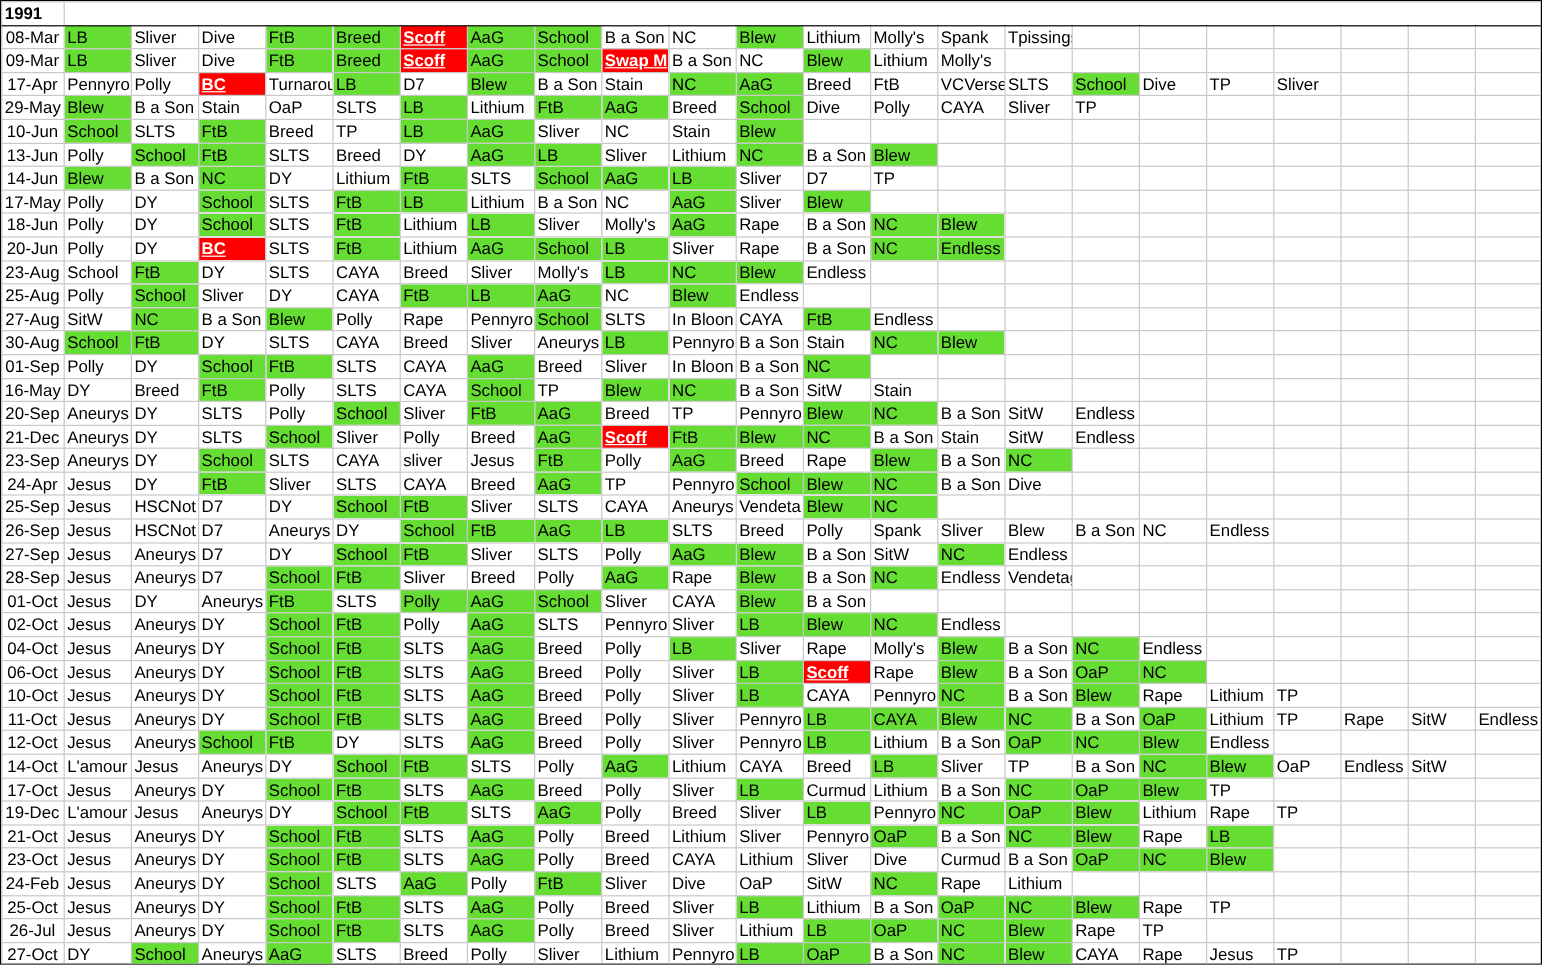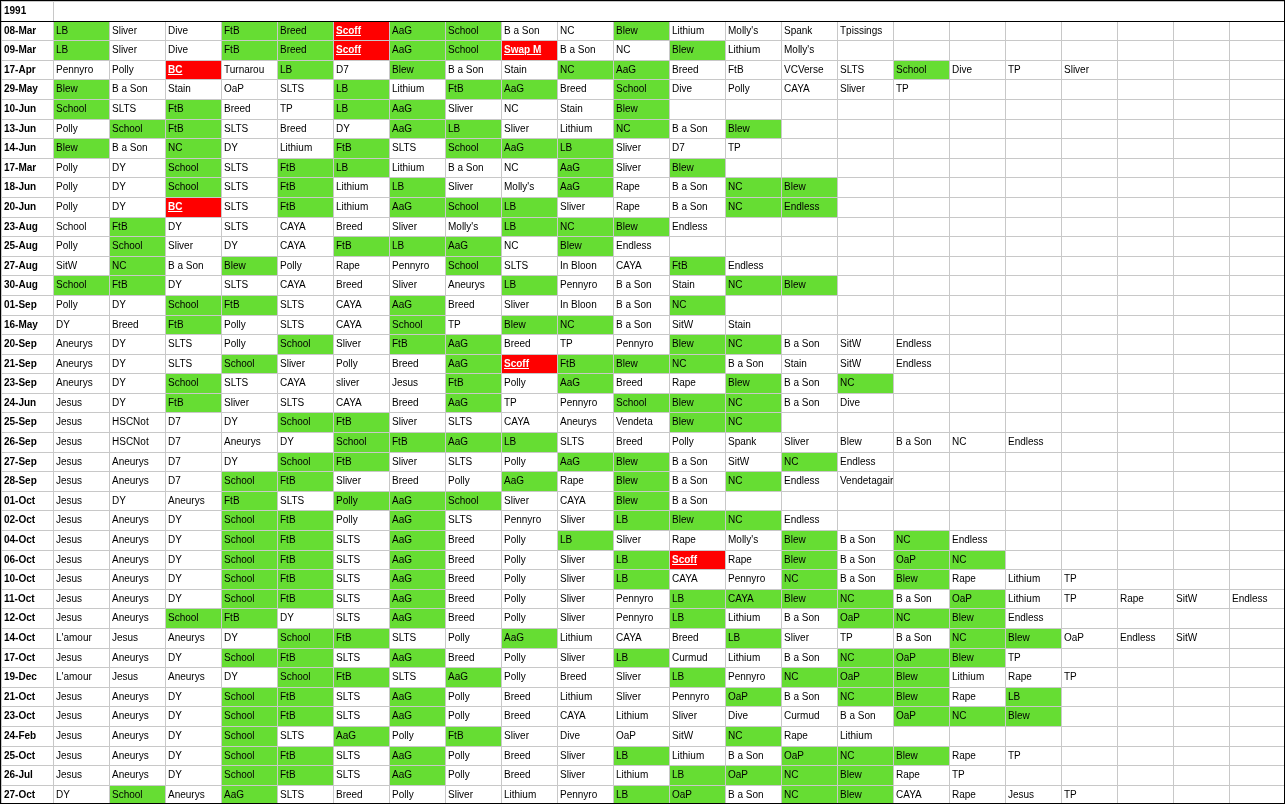--- a/index.html
+++ b/index.html
@@ -10,39 +10,39 @@
     overflow:hidden;
     position:relative;
     background:#ffffff;
     box-sizing:border-box;
     border:1px solid #000;
   }
   table{
     border-collapse:collapse;
     table-layout:fixed;
     width:1283px;
-    font-size:10px;
+    font-size:14px;
   }
   td,th{
     border:1px solid #c8c8c8;
     padding:0 2px;
     height:18.6px;
     line-height:18.6px;
     overflow:hidden;
     white-space:nowrap;
     text-overflow:clip;
     font-weight:normal;
     text-align:left;
     vertical-align:middle;
     box-sizing:border-box;
   }
   .c-date{
     width:52px;
-    font-weight:bold;
-    text-align:left;
+    font-weight:normal;
+    text-align:center;
     padding-right:3px;
     border-right:1px solid #c8c8c8;
   }
   .c-g{width:56px;}
   .hdr-year{font-weight:bold;text-align:left;}
   .green{background:#66dd33;}
   .red{background:#ff0000;color:#ffffff;font-weight:bold;text-decoration:underline;}
   tr.headrow td{border-bottom:1px solid #000;}
 </style>
 </head>
@@ -252,21 +252,21 @@
           <td class="c-g"></td>
           <td class="c-g"></td>
           <td class="c-g"></td>
           <td class="c-g"></td>
           <td class="c-g"></td>
           <td class="c-g"></td>
           <td class="c-g"></td>
           <td class="c-g"></td>
         </tr>
         <tr>
-          <td class="c-date">17-Mar</td>
+          <td class="c-date">17-May</td>
           <td class="c-g">Polly</td>
           <td class="c-g">DY</td>
           <td class="c-g green">School</td>
           <td class="c-g">SLTS</td>
           <td class="c-g green">FtB</td>
           <td class="c-g green">LB</td>
           <td class="c-g">Lithium</td>
           <td class="c-g">B a Son</td>
           <td class="c-g">NC</td>
           <td class="c-g green">AaG</td>
@@ -502,21 +502,21 @@
           <td class="c-g">SitW</td>
           <td class="c-g">Endless</td>
           <td class="c-g"></td>
           <td class="c-g"></td>
           <td class="c-g"></td>
           <td class="c-g"></td>
           <td class="c-g"></td>
           <td class="c-g"></td>
         </tr>
         <tr>
-          <td class="c-date">21-Sep</td>
+          <td class="c-date">21-Dec</td>
           <td class="c-g">Aneurys</td>
           <td class="c-g">DY</td>
           <td class="c-g">SLTS</td>
           <td class="c-g green">School</td>
           <td class="c-g">Sliver</td>
           <td class="c-g">Polly</td>
           <td class="c-g">Breed</td>
           <td class="c-g green">AaG</td>
           <td class="c-g red">Scoff</td>
           <td class="c-g green">FtB</td>
@@ -552,21 +552,21 @@
           <td class="c-g green">NC</td>
           <td class="c-g"></td>
           <td class="c-g"></td>
           <td class="c-g"></td>
           <td class="c-g"></td>
           <td class="c-g"></td>
           <td class="c-g"></td>
           <td class="c-g"></td>
         </tr>
         <tr>
-          <td class="c-date">24-Jun</td>
+          <td class="c-date">24-Apr</td>
           <td class="c-g">Jesus</td>
           <td class="c-g">DY</td>
           <td class="c-g green">FtB</td>
           <td class="c-g">Sliver</td>
           <td class="c-g">SLTS</td>
           <td class="c-g">CAYA</td>
           <td class="c-g">Breed</td>
           <td class="c-g green">AaG</td>
           <td class="c-g">TP</td>
           <td class="c-g">Pennyro</td>

